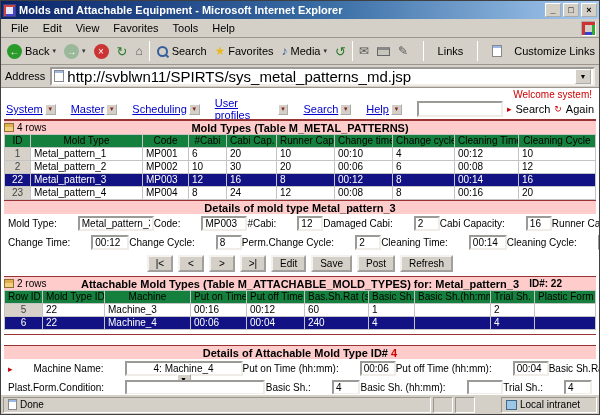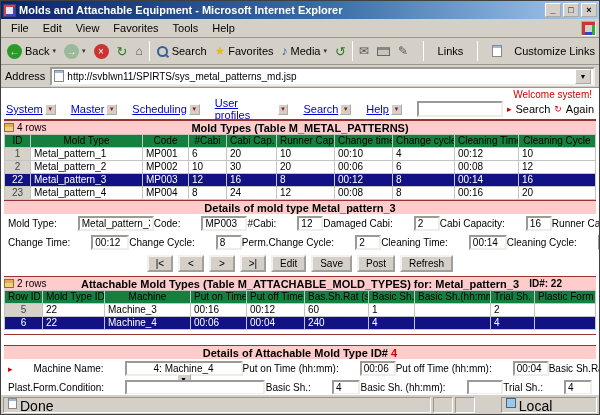--- a/index.html
+++ b/index.html
@@ -53,21 +53,21 @@
   .drop-sm { font-size: 7px; color: #333; }
   .tb-right { margin-left: auto; display: flex; align-items: center; gap: 12px; padding-right: 2px; }
   .page-ic { display: inline-block; width: 10px; height: 12px; background: #fff;
              border: 1px solid #888; box-shadow: inset 0 2px 0 #9cb8e8; }
 
   
   .addressbar { height: 23px; flex: 0 0 23px; display: flex; align-items: center;
                 gap: 5px; padding: 0 4px; border-bottom: 1px solid #9a968e; background: #d4d0c8; }
   .addr-field { flex: 1; display: flex; align-items: center; height: 19px; background: #fff;
                 border: 2px inset #f0ede8; padding: 0 2px; gap: 3px; }
-  .addr-text { flex: 1; overflow: hidden; white-space: nowrap; font-size: 10px; }
+  .addr-text { flex: 1; overflow: hidden; white-space: nowrap; font-size: 15px; }
   .addr-drop { width: 16px; height: 15px; background: #d4d0c8; border: 1px outset #fff;
                font-size: 7px; line-height: 13px; text-align: center; }
 
   
   .content { flex: 1; background: #fff; overflow: hidden; padding: 1px 3px 0; }
   .welcome { text-align: right; color: #cc0000; font-size: 10px; height: 12px; padding-right: 4px; }
   .navrow { display: flex; align-items: center; gap: 15px; padding: 1px 2px 3px; height: 18px; }
   .nav-item { display: flex; align-items: center; gap: 2px; }
   .nav-link { color: #0000cc; text-decoration: underline; cursor: pointer; }
   .nav-drop { width: 11px; height: 11px; background: #d4d0c8; border: 1px outset #fff;
@@ -108,21 +108,21 @@
   .btnbar { display: flex; justify-content: center; align-items: center; gap: 5px;
             padding: 3px 0 4px; background: #fff; }
   .btn { min-width: 30px; padding: 1px 7px; background: #d4d0c8; border: 2px outset #f4f2ee;
          font-size: 10px; font-family: "Liberation Sans", sans-serif; }
   .btn.navb { min-width: 26px; padding: 1px 4px; }
 
   
   .statusbar { height: 20px; flex: 0 0 20px; display: flex; align-items: center; gap: 2px;
                padding: 1px 2px; background: #d4d0c8; border-top: 1px solid #fff; }
   .sb-panel { height: 16px; border: 1px solid; border-color: #9a968e #fff #fff #9a968e;
-              display: flex; gap: 3px; padding: 0 4px; font-size: 14px; }
+              display: flex; align-items: center; gap: 3px; padding: 0 4px; font-size: 10px; }
   .sb-main { flex: 1; }
   .sb-small { width: 20px; }
   .sb-zone { width: 96px; margin-left: 24px; }
   .sb-doc-icon { width: 9px; height: 11px; background: #fff; border: 1px solid #888;
                  box-shadow: inset 0 2px 0 #9cb8e8; }
   .sb-zone-icon { width: 11px; height: 10px; background: #9cc8e8; border: 1px solid #446688; }
 </style>
 </head>
 <body>
 

